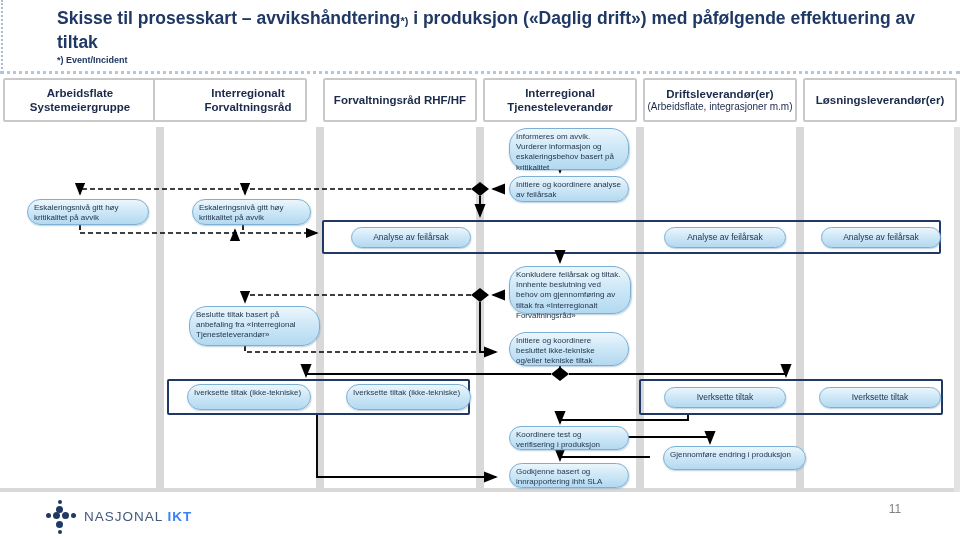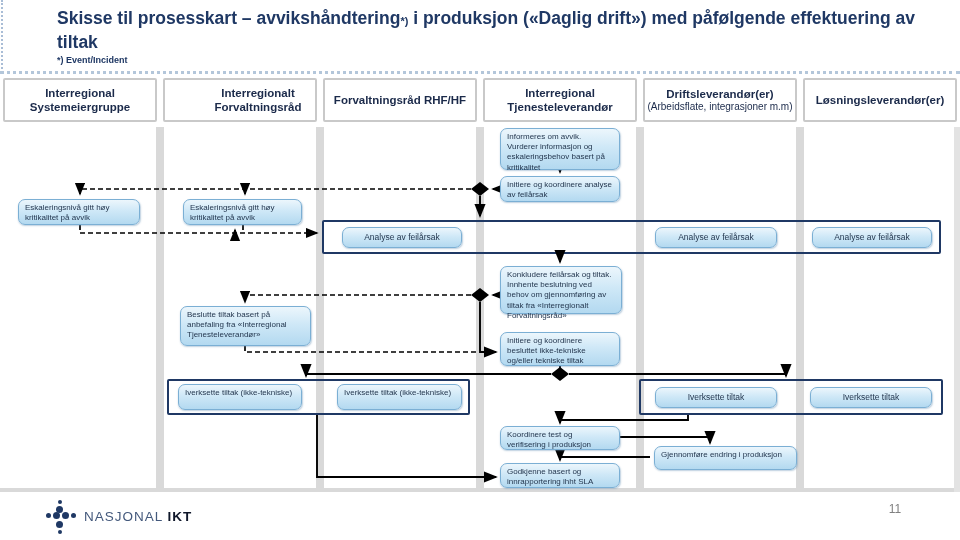--- a/index.html
+++ b/index.html
@@ -19,51 +19,51 @@
             text-align:center;color:#1b2a4a;font-weight:bold;font-size:11.5px;line-height:1.25;}
   .lane-hdr .sub{font-weight:normal;font-size:10px;color:#1b2a4a;}
   
   .vbar{position:absolute;top:127px;height:361px;width:8px;background:#d9d9d9;}
   .hbar-bottom{position:absolute;left:0;top:488px;width:954px;height:4px;background:#d9d9d9;}
   .vbar-right{position:absolute;left:954px;top:127px;height:365px;width:6px;background:#e3e3e3;}
   
   .grp{position:absolute;box-sizing:border-box;border:2.5px solid #1f3864;background:transparent;
        border-radius:2px;}
   
-  .pbox{position:absolute;box-sizing:border-box;border:1px solid #7bafd4;border-radius:7px;
+  .pbox{position:absolute;box-sizing:border-box;border:1px solid #7bafd4;border-radius:18px;
         background:linear-gradient(180deg,#ecf6fc 0%,#cfe8f7 45%,#b3d9f0 100%);
         font-size:8px;line-height:1.28;color:#24374f;padding:3px 6px 2px;
-        box-shadow:0.5px 1px 1.5px rgba(110,150,185,.45);}
+        box-shadow:0.5px 1px 1.5px rgba(110,150,185,.45);margin-left:9px;}
   .pbox.center{display:flex;align-items:center;justify-content:center;text-align:center;
         padding:2px 4px;font-size:8.5px;}
   
   svg.connectors{position:absolute;left:0;top:0;pointer-events:none;}
   
   .logo{position:absolute;left:46px;top:500px;width:160px;height:36px;}
   .logo-dots{position:absolute;left:0;top:0;width:30px;height:34px;}
   .logo-dots i{position:absolute;border-radius:50%;background:#1f3864;display:block;}
   .logo-text{position:absolute;left:38px;top:9px;font-size:13.5px;letter-spacing:1px;color:#44597c;}
-  .logo-text b{color:#0f172a;}
+  .logo-text b{color:#3b82f6;}
   .pagenum{position:absolute;left:880px;top:502px;width:30px;text-align:center;
            font-size:12px;color:#808080;}
 </style>
 </head>
 <body>
 
 <div class="slide">
 
   <div class="title-edge"></div>
   <div class="title"><span>Skisse til prosesskart – avvikshåndtering</span><span class="sup">*)</span><span> i produksjon («Daglig drift») med påfølgende effektuering av tiltak</span></div>
   <div class="footnote">*) Event/Incident</div>
   <div class="title-rule"></div>
 
   <div class="lane-hdr" style="left:3px;">
-      <span>Interregional Systemeiergruppe</span>
+      <span>Arbeidsflate Systemeiergruppe</span>
     </div>
-  <div class="lane-hdr" style="left:163px;padding-left:36px;">
+  <div class="lane-hdr" style="left:153px;padding-left:36px;">
       <span>Interregionalt Forvaltningsråd</span>
     </div>
   <div class="lane-hdr" style="left:323px;">
       <span>Forvaltningsråd RHF/HF</span>
     </div>
   <div class="lane-hdr" style="left:483px;">
       <span>Interregional Tjenesteleverandør</span>
     </div>
   <div class="lane-hdr" style="left:643px;">
       <span>Driftsleverandør(er)</span>

